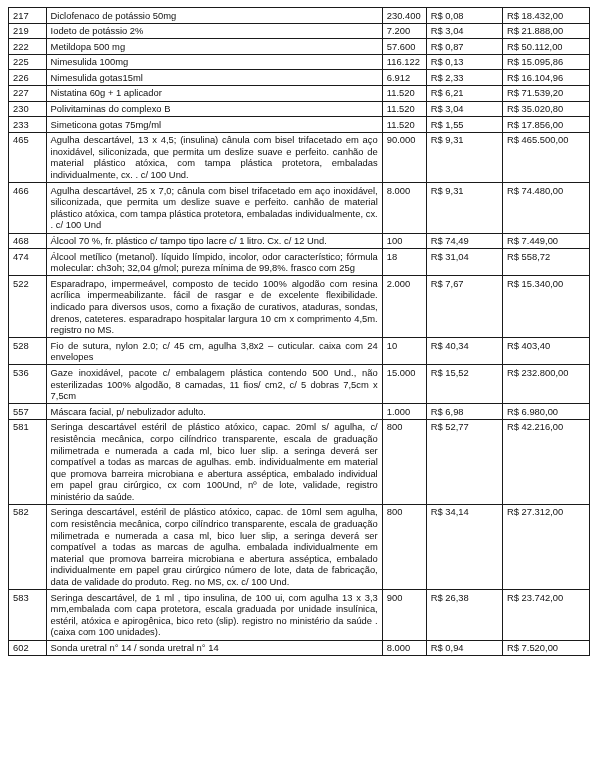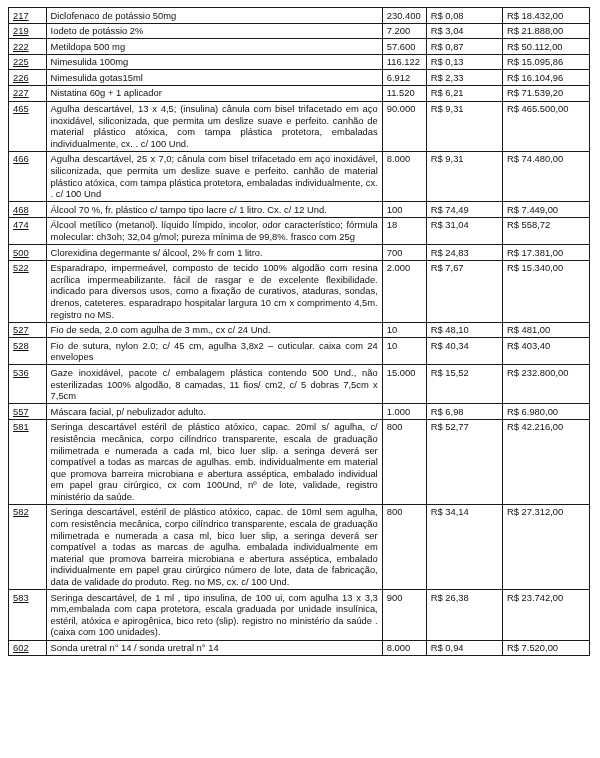--- a/index.html
+++ b/index.html
@@ -10,21 +10,21 @@
     font-family: "Liberation Sans", sans-serif;
     font-size: 9.4px; line-height: 11.6px; color: #111;
     table-layout: fixed;
     width: 582px;
   }
   .tbl td {
     border: 1.3px solid #1a1a1a;
     vertical-align: top;
     padding: 1.5px 4px 1.5px 4px;
   }
-  .c-item { width: 35px; text-decoration: underline; }
+  .c-item { width: 35px; }
   .c-desc { width: 313px; text-align: justify; margin-left: 8px; }
   .c-qty  { width: 41px; }
   .c-unit { width: 71px; }
   .c-tot  { width: 81px; }
   .tbl tr.simple td { height: 11.6px; }
   b { font-weight: normal; }
 </style>
 </head>
 <body>
 
@@ -78,22 +78,36 @@
   </tr>
 
   <tr class="simple">
     <td class="c-item"><span>227</span></td>
     <td class="c-desc"><b></b><span>Nistatina 60g + 1 aplicador</span></td>
     <td class="c-qty"><span>11.520</span></td>
     <td class="c-unit"><span>R$ 6,21</span></td>
     <td class="c-tot"><span>R$ 71.539,20</span></td>
   </tr>
 
-
-
+  <tr class="simple">
+    <td class="c-item"><span>230</span></td>
+    <td class="c-desc"><b></b><span>Polivitaminas do complexo B</span></td>
+    <td class="c-qty"><span>11.520</span></td>
+    <td class="c-unit"><span>R$ 3,04</span></td>
+    <td class="c-tot"><span>R$ 35.020,80</span></td>
+  </tr>
+
+
+  <tr class="simple">
+    <td class="c-item"><span>233</span></td>
+    <td class="c-desc"><b></b><span>Simeticona gotas 75mg/ml</span></td>
+    <td class="c-qty"><span>11.520</span></td>
+    <td class="c-unit"><span>R$ 1,55</span></td>
+    <td class="c-tot"><span>R$ 17.856,00</span></td>
+  </tr>
 
 
   <tr>
     <td class="c-item"><span>465</span></td>
     <td class="c-desc"><b>Agulha descartável</b><span>, 13 x 4,5; (insulina) cânula com bisel trifacetado em aço inoxidável, siliconizada, que permita um deslize suave e perfeito. canhão de material plástico atóxica, com tampa plástica protetora, embaladas individualmente, cx. . c/ 100 Und.</span></td>
     <td class="c-qty"><span>90.000</span></td>
     <td class="c-unit"><span>R$ 9,31</span></td>
     <td class="c-tot"><span>R$ 465.500,00</span></td>
   </tr>
 
@@ -115,43 +129,29 @@
 
   <tr>
     <td class="c-item"><span>474</span></td>
     <td class="c-desc"><b>Álcool metílico</b><span> (metanol). líquido límpido, incolor, odor característico; fórmula molecular: ch3oh; 32,04 g/mol; pureza mínima de 99,8%. frasco com 25g</span></td>
     <td class="c-qty"><span>18</span></td>
     <td class="c-unit"><span>R$ 31,04</span></td>
     <td class="c-tot"><span>R$ 558,72</span></td>
   </tr>
 
 
-  <tr>
-    <td class="c-item"><span>500</span></td>
-    <td class="c-desc"><b>Clorexidina degermante s/ álcool</b><span>, 2% fr com 1 litro.</span></td>
-    <td class="c-qty"><span>700</span></td>
-    <td class="c-unit"><span>R$ 24,83</span></td>
-    <td class="c-tot"><span>R$ 17.381,00</span></td>
-  </tr>
 
   <tr>
     <td class="c-item"><span>522</span></td>
     <td class="c-desc"><b>Esparadrapo</b><span>, impermeável, composto de tecido 100% algodão com resina acrílica impermeabilizante. fácil de rasgar e de excelente flexibilidade. indicado para diversos usos, como a fixação de curativos, ataduras, sondas, drenos, cateteres. esparadrapo hospitalar largura 10 cm x comprimento 4,5m. registro no MS.</span></td>
     <td class="c-qty"><span>2.000</span></td>
     <td class="c-unit"><span>R$ 7,67</span></td>
     <td class="c-tot"><span>R$ 15.340,00</span></td>
   </tr>
 
-  <tr>
-    <td class="c-item"><span>527</span></td>
-    <td class="c-desc"><b>Fio de seda</b><span>, 2.0 com agulha de 3 mm., cx c/ 24 Und.</span></td>
-    <td class="c-qty"><span>10</span></td>
-    <td class="c-unit"><span>R$ 48,10</span></td>
-    <td class="c-tot"><span>R$ 481,00</span></td>
-  </tr>
 
   <tr>
     <td class="c-item"><span>528</span></td>
     <td class="c-desc"><b>Fio de sutura,</b><span> nylon 2.0; c/ 45 cm, agulha 3,8x2 – cuticular. caixa com 24 envelopes</span></td>
     <td class="c-qty"><span>10</span></td>
     <td class="c-unit"><span>R$ 40,34</span></td>
     <td class="c-tot"><span>R$ 403,40</span></td>
   </tr>
 
   <tr>

